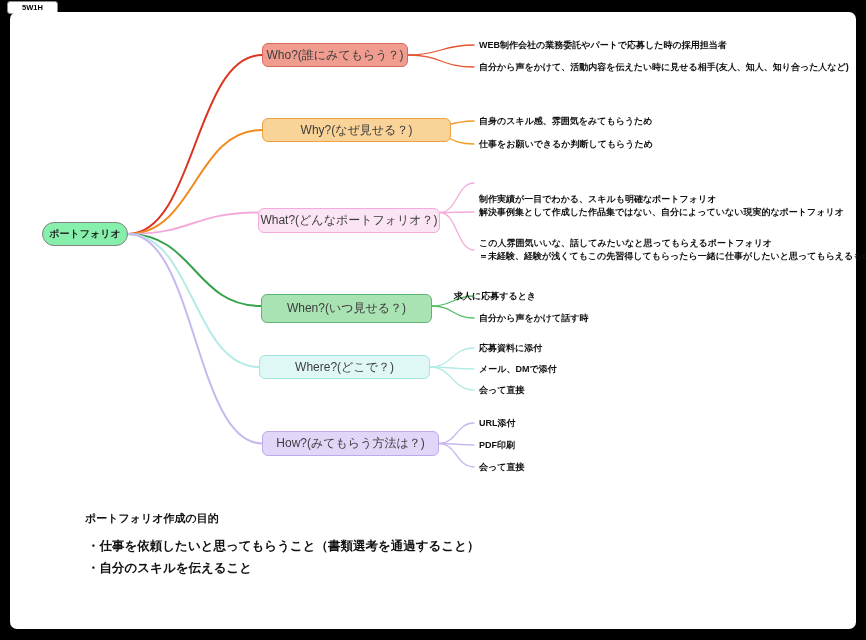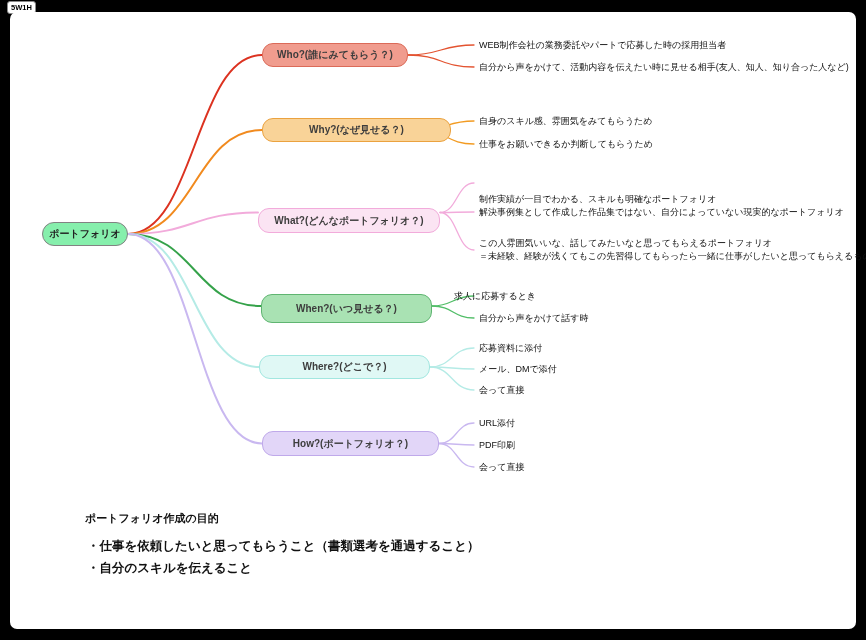--- a/index.html
+++ b/index.html
@@ -1,28 +1,28 @@
 <!DOCTYPE html>
 <html><head>
 <meta charset="utf-8">
 <style>
   html,body{margin:0;padding:0;background:#000;}
   .page{position:relative;width:866px;height:640px;background:#000;overflow:hidden;
         font-family:"Liberation Sans","DejaVu Sans",sans-serif;}
   .app-tab{position:absolute;left:7px;top:1px;background:#fff;border:1px solid #8a8a8a;
-        border-radius:3px;font-size:7.5px;font-weight:bold;color:#000;padding:1px 3px;line-height:9px;}
+        border-radius:3px;font-size:7.5px;font-weight:bold;color:#000;padding:1px 14px;line-height:9px;}
   .canvas{position:absolute;left:10px;top:12px;width:846px;height:617px;background:#fff;border-radius:7px;}
   .wires{position:absolute;left:0;top:0;width:866px;height:640px;pointer-events:none;}
   .pill{position:absolute;display:flex;align-items:center;justify-content:center;
-        border:1.5px solid #999;border-radius:11px;box-sizing:border-box;
-        font-size:10px;font-weight:bold;color:#3d3d3d;white-space:nowrap;}
+        border:1.5px solid #999;border-radius:6px;box-sizing:border-box;
+        font-size:12px;font-weight:normal;color:#3d3d3d;white-space:nowrap;}
   .root-pill{position:absolute;left:42px;top:222px;width:86px;height:24px;display:flex;
         align-items:center;justify-content:center;background:#86efac;border:1.5px solid #828282;
         border-radius:12px;box-sizing:border-box;font-size:10px;font-weight:bold;color:#222;}
-  .leaf{position:absolute;font-size:9px;line-height:13px;color:#111;white-space:pre;}
+  .leaf{position:absolute;font-size:9px;line-height:13px;color:#111;white-space:pre;font-weight:bold;}
   .notes-title{position:absolute;left:85px;top:511px;font-size:11px;font-weight:bold;color:#111;}
   .notes-bullet{position:absolute;left:87px;font-size:12.5px;font-weight:bold;color:#111;}
   .notes-bullet.b0{top:538px;text-align:center;}
   .notes-bullet.b1{top:560px;}
 </style>
 </head>
 <body>
 
 <div class="page">
   <div class="app-tab">5W1H</div>
@@ -63,21 +63,21 @@
       <div class="leaf" style="left: 479px; top: 205.5px;">解決事例集として作成した作品集ではない、自分によっていない現実的なポートフォリオ</div>
       <div class="leaf" style="left: 479px; top: 237px;">この人雰囲気いいな、話してみたいなと思ってもらえるポートフォリオ
 ＝未経験、経験が浅くてもこの先習得してもらったら一緒に仕事がしたいと思ってもらえるもの</div>
       <div class="pill" style="left: 261px; top: 294px; width: 171px; height: 29px; background: rgb(169, 226, 179); border-color: rgb(95, 181, 113);">When?(いつ見せる？)</div>
       <div class="leaf" style="left: 454px; top: 289.5px;">求人に応募するとき</div>
       <div class="leaf" style="left: 479px; top: 311.5px;">自分から声をかけて話す時</div>
       <div class="pill" style="left: 259px; top: 355px; width: 171px; height: 24px; background: rgb(224, 248, 245); border-color: rgb(162, 231, 224);">Where?(どこで？)</div>
       <div class="leaf" style="left: 479px; top: 341.5px;">応募資料に添付</div>
       <div class="leaf" style="left: 479px; top: 362.5px;">メール、DMで添付</div>
       <div class="leaf" style="left: 479px; top: 383.5px;">会って直接</div>
-      <div class="pill" style="left: 262px; top: 431px; width: 177px; height: 25px; background: rgb(226, 214, 248); border-color: rgb(191, 169, 234);">How?(ポートフォリオ？)</div>
+      <div class="pill" style="left: 262px; top: 431px; width: 177px; height: 25px; background: rgb(226, 214, 248); border-color: rgb(191, 169, 234);">How?(みてもらう方法は？)</div>
       <div class="leaf" style="left: 479px; top: 416.5px;">URL添付</div>
       <div class="leaf" style="left: 479px; top: 438.5px;">PDF印刷</div>
       <div class="leaf" style="left: 479px; top: 460.5px;">会って直接</div>
     </div>
   <div>
     <div class="notes-title">ポートフォリオ作成の目的</div>
     <div class="notes-bullet b0">・仕事を依頼したいと思ってもらうこと（書類選考を通過すること）</div>
     <div class="notes-bullet b1">・自分のスキルを伝えること</div>
   </div>
 </div>

